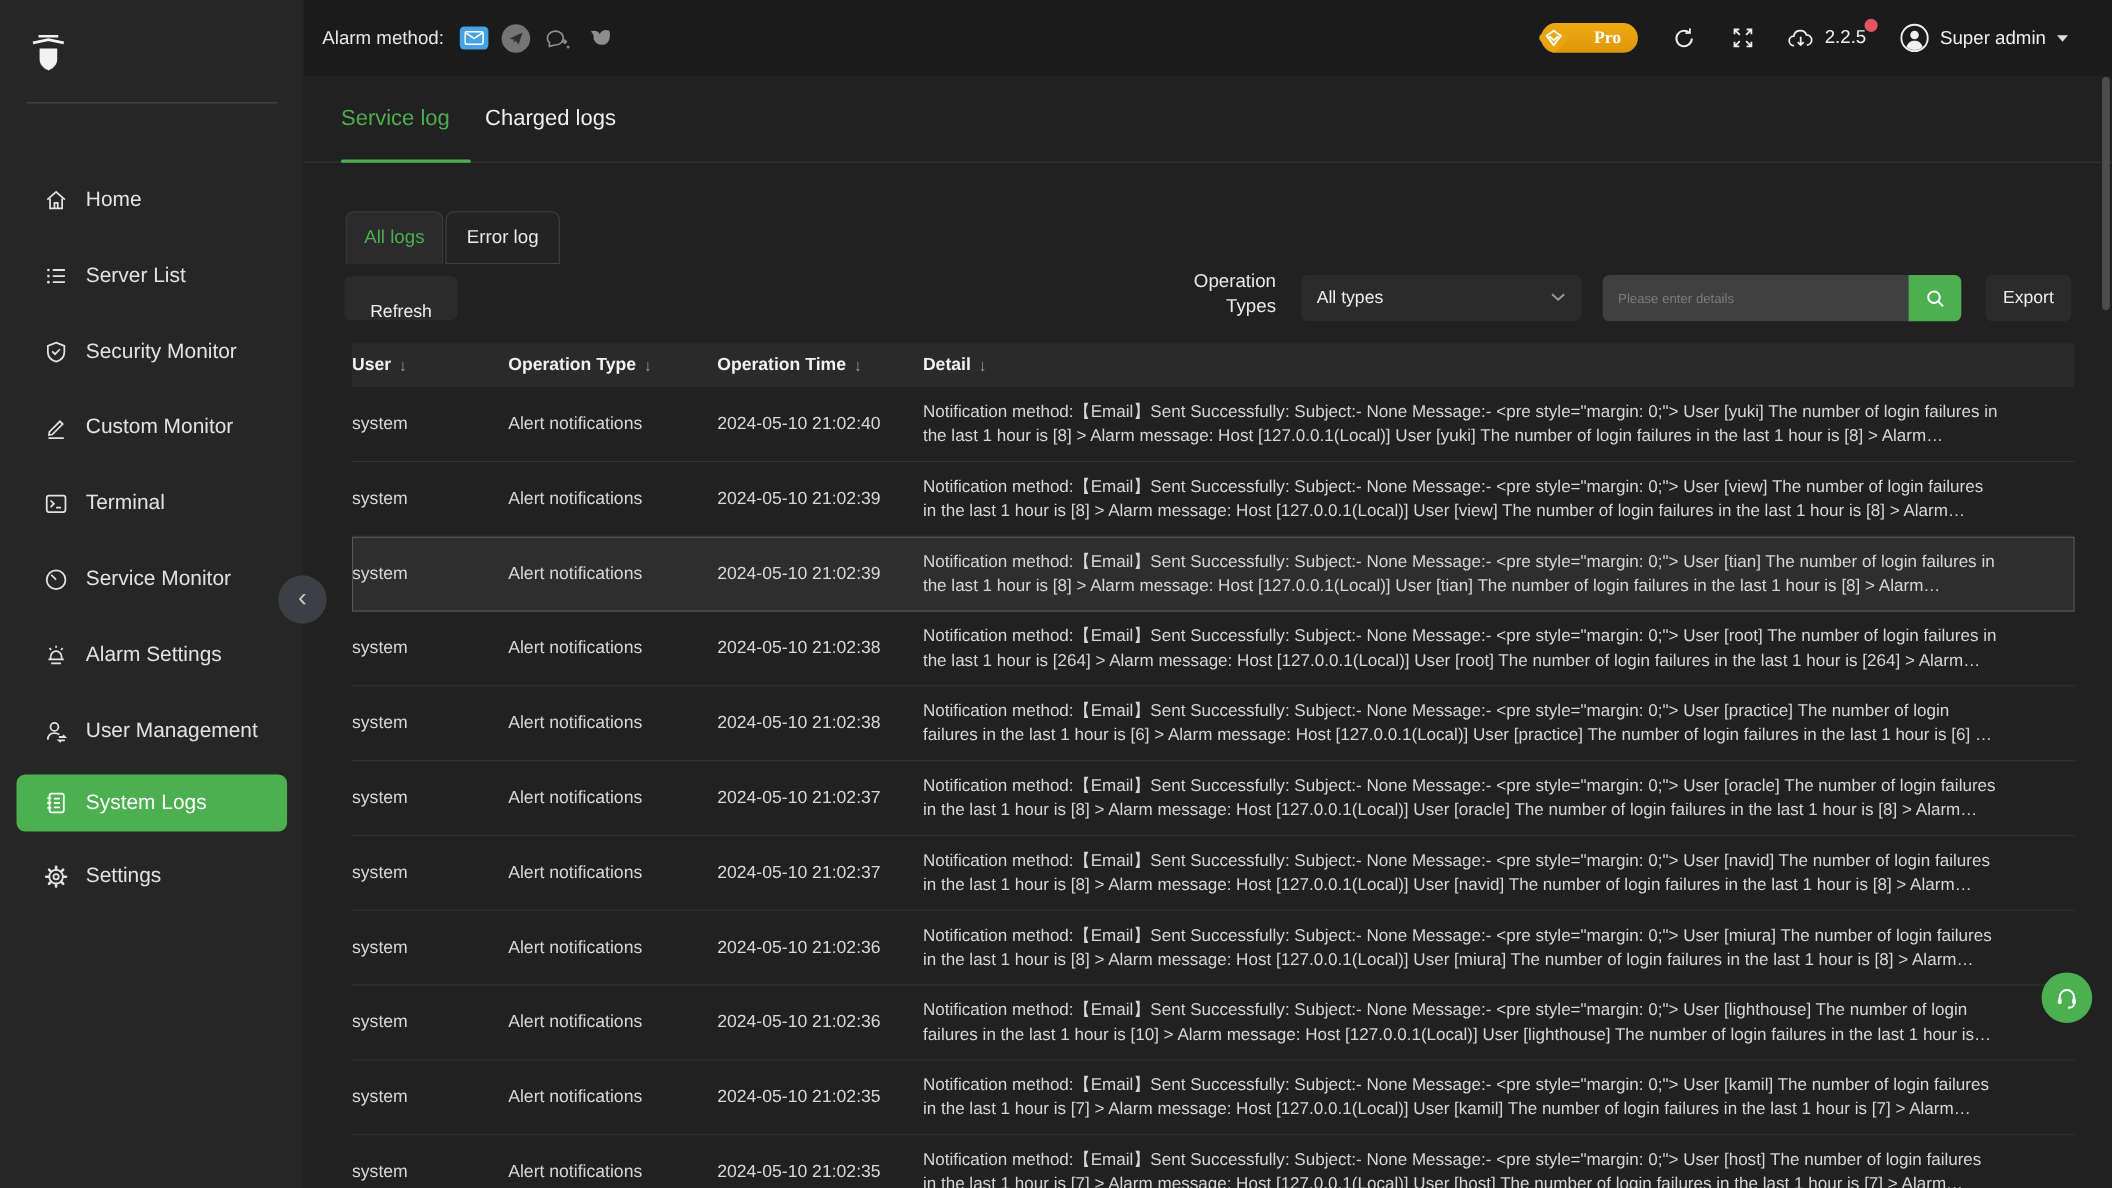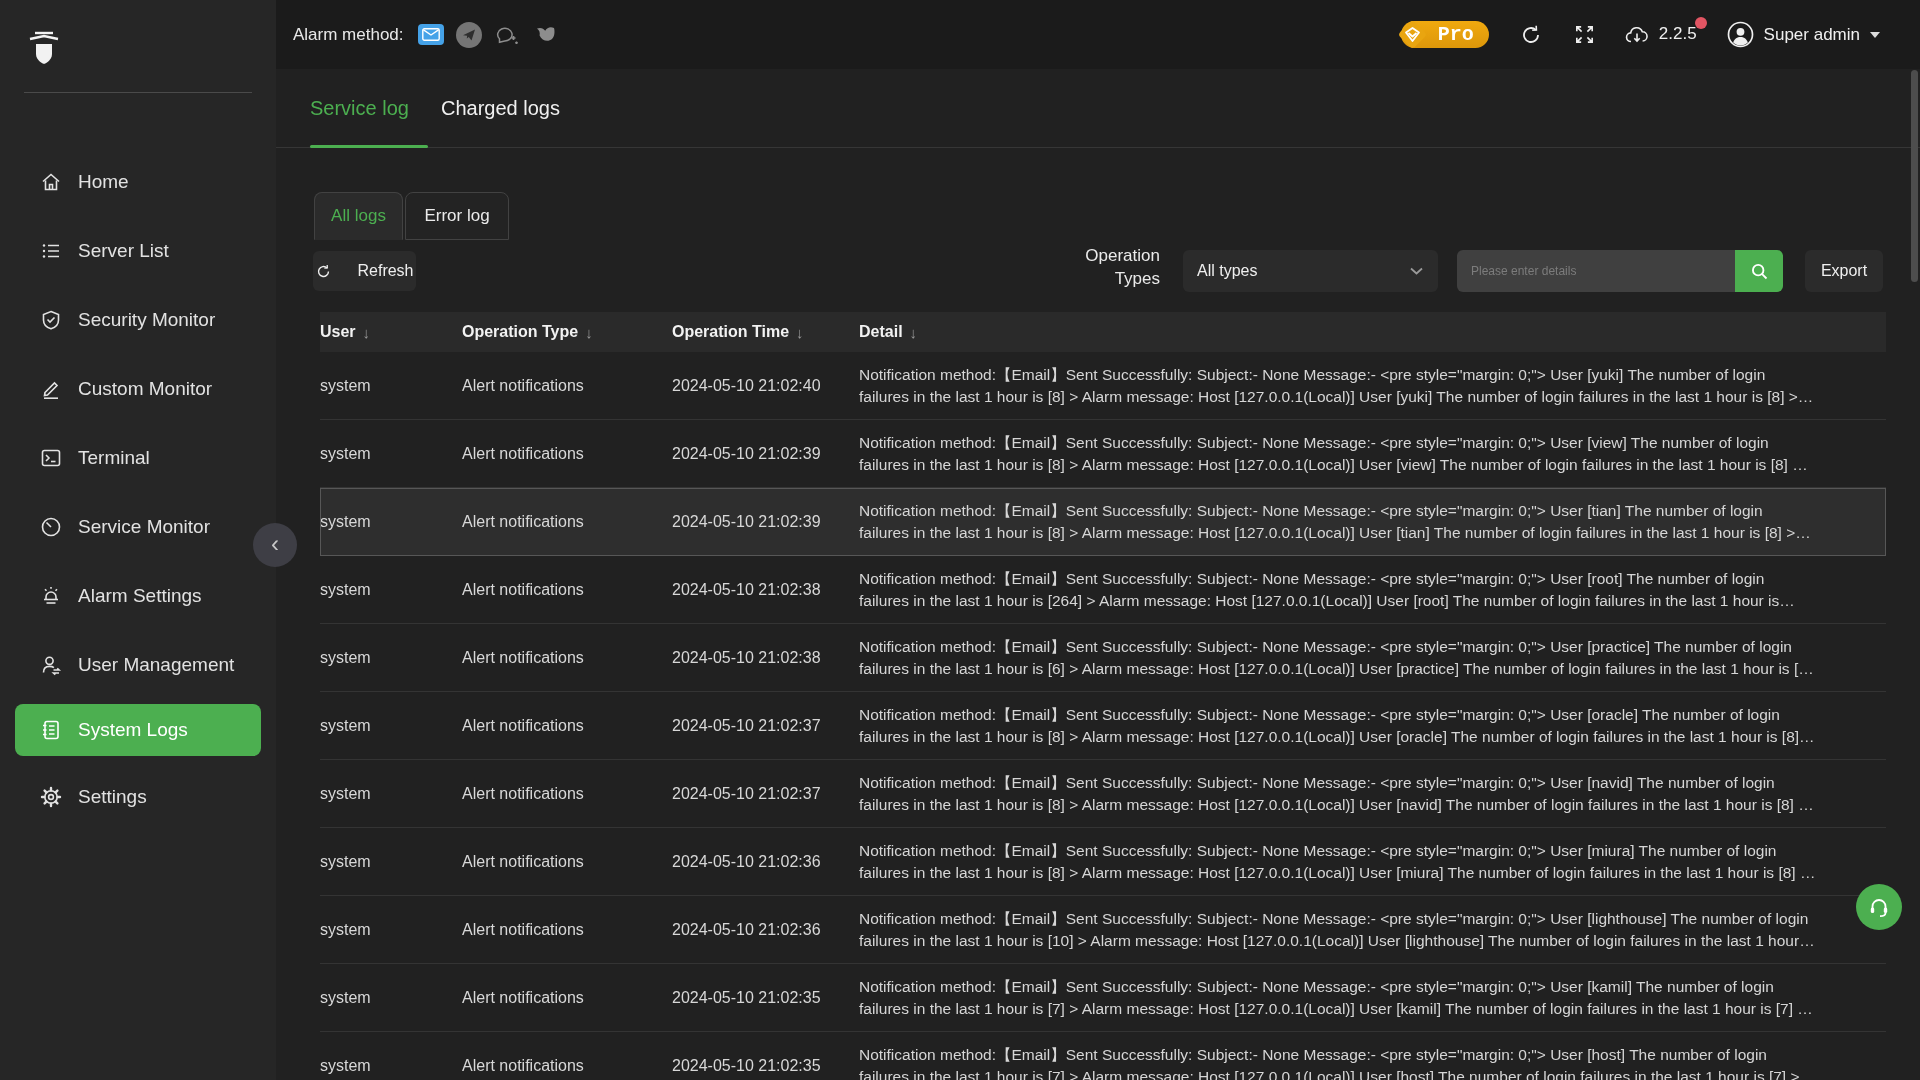--- a/index.html
+++ b/index.html
@@ -28,21 +28,21 @@
     display:flex; align-items:center; padding:0 40px 0 17px; }
   .alarm-group { display:flex; align-items:center; gap:12px; }
   .alarm-label { color:#e8e8e8; font-size:17px; margin-right:2px; }
   .alarm-ico { width:26px; height:26px; display:flex; align-items:center; justify-content:center; cursor:pointer; }
   .email-chip { width:26px; height:21px; background:#45a2e8; border-radius:4px; display:flex; align-items:center; justify-content:center; }
   .gray-circle { width:26px; height:26px; border-radius:50%; background:#757575; display:flex; align-items:center; justify-content:center; }
   .topbar-right { margin-left:auto; display:flex; align-items:center; }
   .pro-badge { position:relative; width:88px; height:27px; border-radius:14px;
     background:linear-gradient(180deg,#f0a90f,#dd970a); background-color:#e7a012;
     display:flex; align-items:center; justify-content:flex-end; padding-right:15px; cursor:pointer; }
-  .pro-text { color:#fff; font-size:20px; font-weight:bold; font-family:Liberation Mono, monospace; }
+  .pro-text { color:#fff; font-size:16px; font-weight:bold; font-family:Liberation Serif, serif; }
   .pro-diamond { position:absolute; left:-7px; top:-5px; }
   .tb-ico { margin-left:30px; display:flex; align-items:center; cursor:pointer; }
   .ver-group { position:relative; display:flex; align-items:flex-start; margin-left:28px; cursor:pointer; }
   .ver-text { color:#f0f0f0; font-size:17px; margin-left:9px; }
   .ver-dot { position:absolute; top:-7px; right:-10px; width:12px; height:12px; border-radius:50%; background:#e25563; }
   .user-group { display:flex; align-items:center; margin-left:30px; cursor:pointer; }
   .user-name { color:#f0f0f0; font-size:17px; margin:0 10px 0 10px; }
   .caret-down { width:0; height:0; border-left:5px solid transparent; border-right:5px solid transparent; border-top:6px solid #ddd; }
 
   
@@ -56,41 +56,41 @@
   .sub-tabs { position:absolute; left:38px; top:123px; display:flex; gap:2px; }
   .sub-tab { height:48px; display:flex; align-items:center; justify-content:center; font-size:17px;
     border:1px solid #424242; border-radius:8px 8px 0 0; color:#eaeaea; cursor:pointer; background:#232323; }
   .sub-tab.t1 { width:89px; }
   .sub-tab.t2 { width:104px; }
   .sub-tab.active { background:#2b2b2b; color:#4caf50; border-bottom-color:#2b2b2b; }
 
   .controls { position:absolute; left:0; top:181px; right:0; height:42px; }
   .btn { background:#2b2b2b; color:#efefef; border:none; border-radius:6px; font-size:16px; cursor:pointer;
     display:flex; align-items:center; justify-content:center; font-family:inherit; }
-  .refresh-btn { position:absolute; left:37px; top:1px; width:103px; height:40px; gap:25px; }
+  .refresh-btn { position:absolute; left:37px; top:1px; width:103px; height:40px; gap:25px;flex-direction:column; }
   .op-label { position:absolute; left:760px; width:124px; top:-6px; text-align:right; color:#eaeaea; font-size:17px; line-height:23px; }
   .type-select { position:absolute; left:907px; top:0; width:255px; height:42px; background:#2b2b2b; border-radius:6px;
     display:flex; align-items:center; padding:0 14px; color:#efefef; font-size:16px; cursor:pointer; }
   .type-select .sel-caret { margin-left:auto; }
   .search-wrap { position:absolute; left:1181px; top:0; width:326px; height:42px; display:flex; }
   .search-input { flex:1; background:#404040; border:none; outline:none; border-radius:6px 0 0 6px;
     color:#e8e8e8; font-size:12px; padding:0 14px; font-family:Liberation Sans, sans-serif; }
   .search-input::placeholder { color:#7c7c7c; }
   .search-btn { width:48px; height:42px; background:#4caf50; border:none; border-radius:0 6px 6px 0;
     display:flex; align-items:center; justify-content:center; cursor:pointer; }
   .export-btn { position:absolute; left:1529px; top:0; width:78px; height:42px; }
 
   
   .log-table { position:absolute; left:44px; top:243px; width:1566px; }
   .thead { display:flex; align-items:center; height:40px; background:#2a2a2a; }
   .th { display:flex; align-items:center; color:#f2f2f2; font-size:16px; font-weight:bold; cursor:pointer; }
   .sort-arrow { color:#969696; font-weight:normal; font-size:15px; margin-left:7px; }
   .col-user { width:142px; }
   .col-type { width:190px; }
-  .col-time { width:187px;margin-left:20px; }
+  .col-time { width:187px; }
   .col-detail { flex:1; padding-right:70px; }
   .trow { display:flex; align-items:center; height:68px; border-bottom:1px solid #343434; }
   .trow.hovered { background:#2e2e2e; outline:1px solid #575757; outline-offset:-1px; border-bottom-color:transparent; }
   .cell { color:#d8d8d8; font-size:16px; }
   .cell.col-detail { font-size:15.5px; line-height:21.5px; color:#d6d6d6;
     display:-webkit-box; -webkit-line-clamp:2; -webkit-box-orient:vertical; overflow:hidden; }
 
   
   .float-help { position:absolute; left:1856px; top:884px; width:46px; height:46px; border-radius:50%;
     background:#4caf50; border:none; display:flex; align-items:center; justify-content:center; cursor:pointer; z-index:8; }

